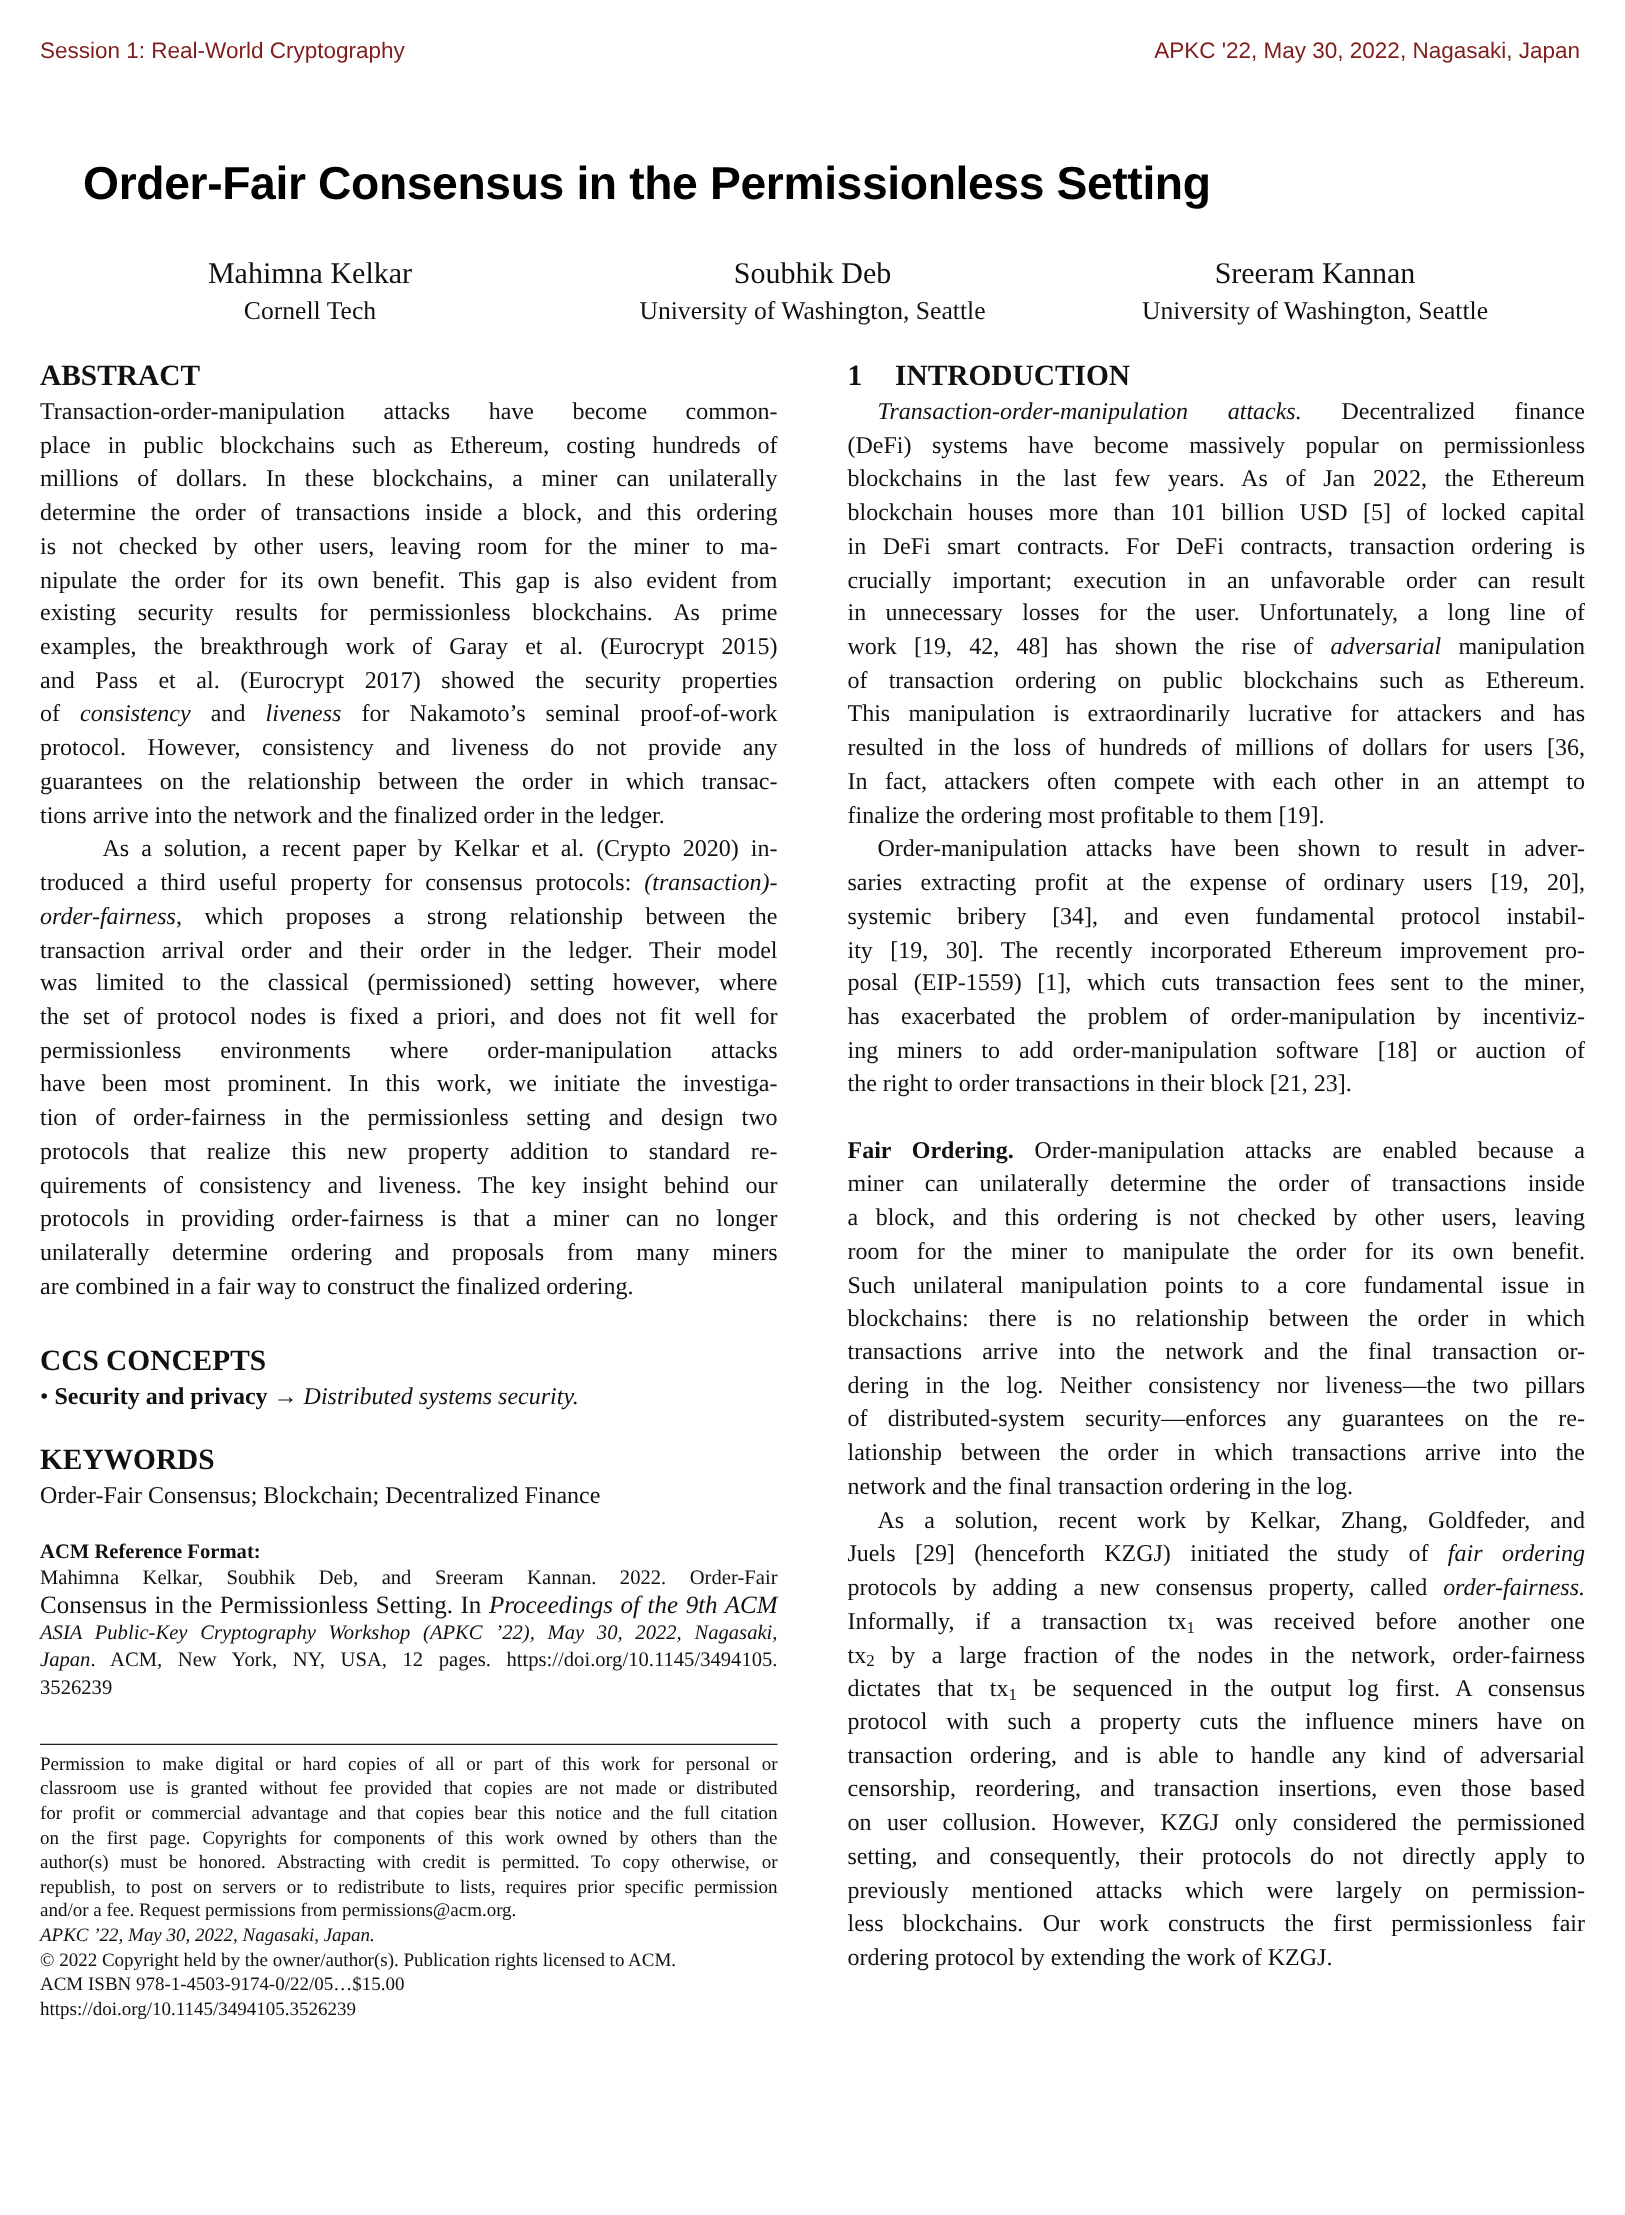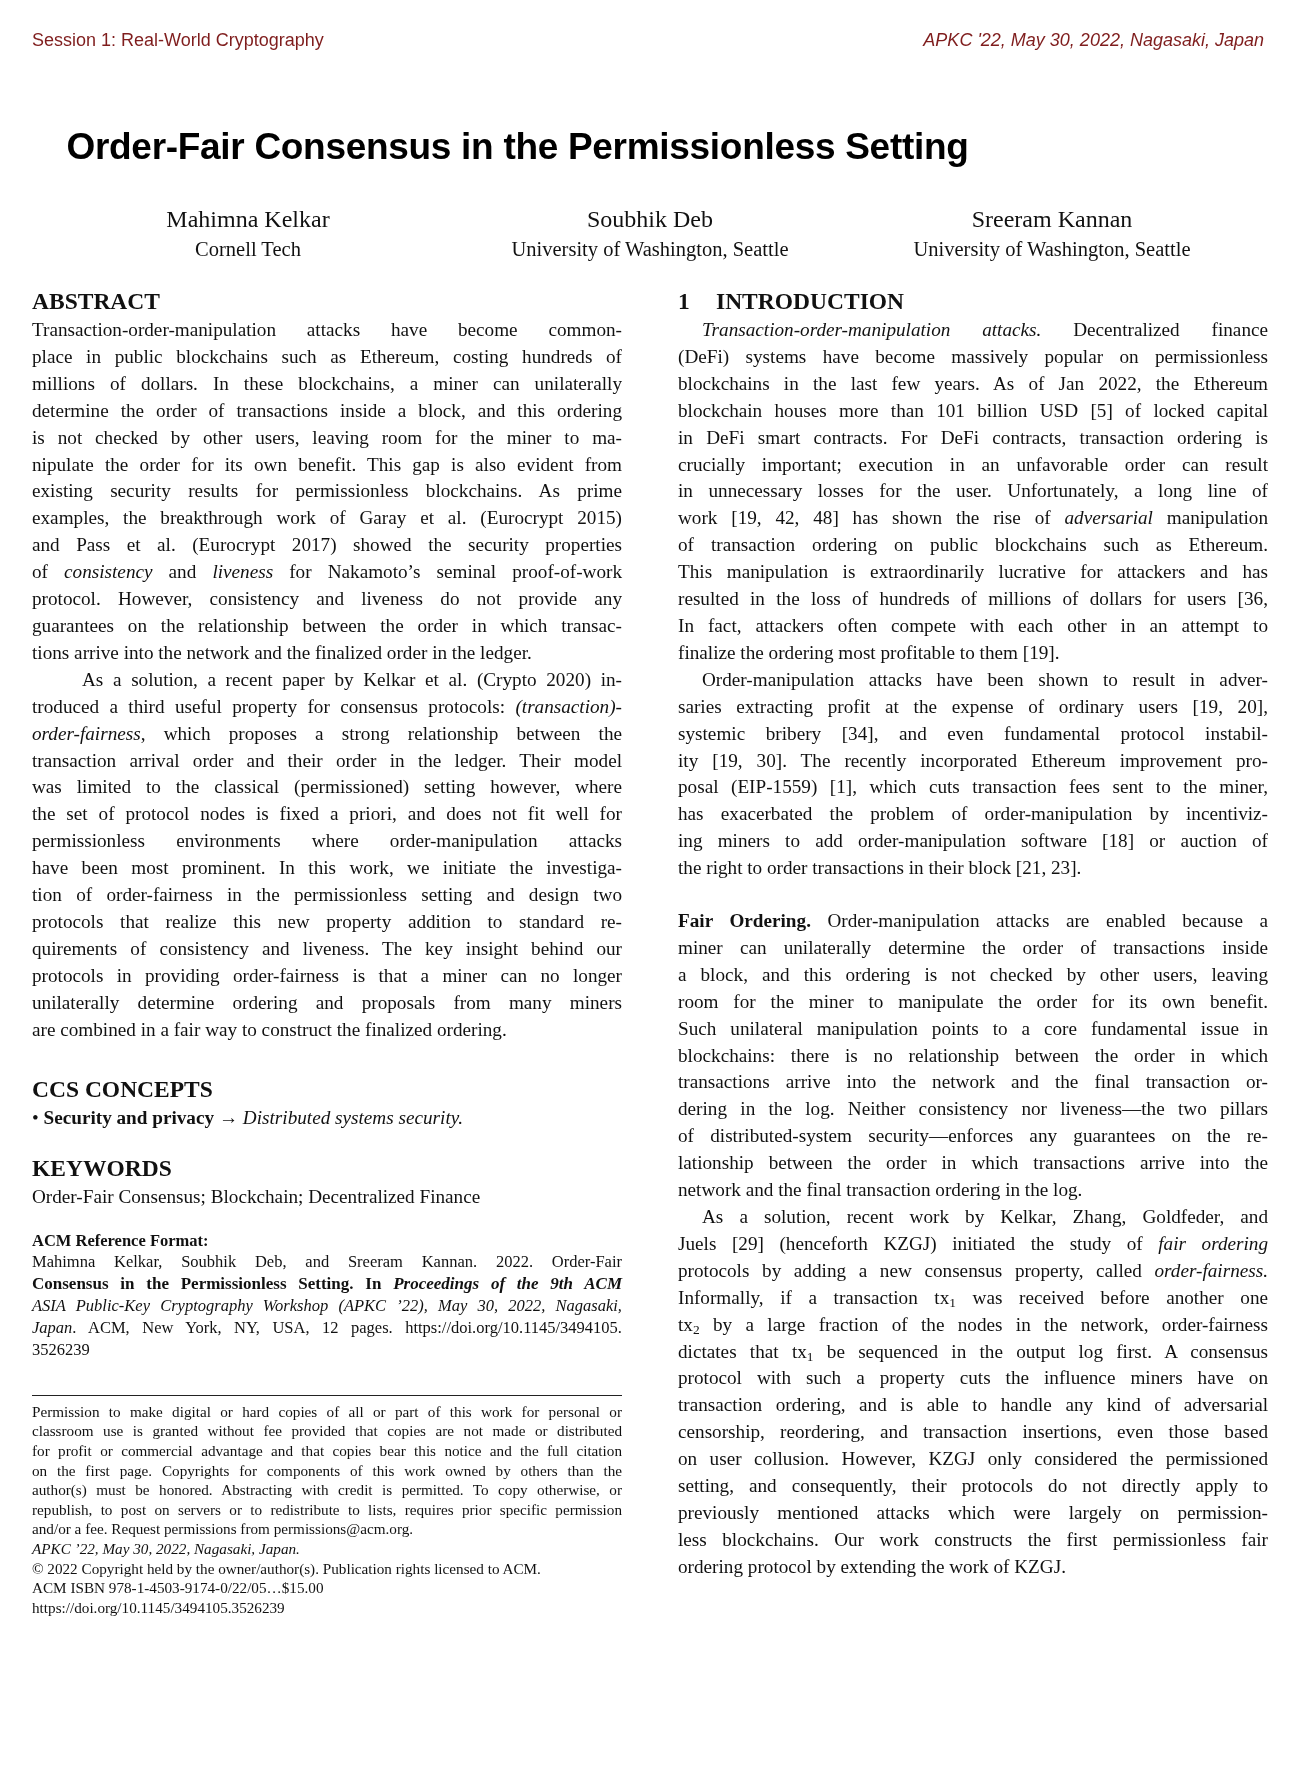--- a/index.html
+++ b/index.html
@@ -1,19 +1,19 @@
 <!DOCTYPE html>
 <html><head>
 <meta charset="utf-8">
 <style>
   html, body { margin: 0; padding: 0; background: #ffffff; }
   body { width: 1300px; height: 1772px; position: relative; overflow: hidden; color: #111; font-family: "Liberation Serif", "DejaVu Serif", serif; }
   .running { position: absolute; top: 30px; font-family: "Liberation Sans", "DejaVu Sans", sans-serif; font-size: 18px; color: #7f1d1d; }
   .run-left { left: 32px; }
-  .run-right { right: 36px; font-style: italic; }
+  .run-right { right: 36px; }
   .title { position: absolute; top: 126px; left: 0; width: 1035px; text-align: center; font-family: "Liberation Sans", "DejaVu Sans", sans-serif; font-weight: bold; font-size: 37px; letter-spacing: -0.3px; color: #000; }
   .author { position: absolute; top: 204px; text-align: center; width: 420px; }
   .author .name { font-size: 24px; line-height: 30px; }
   .author .affil { font-size: 20.5px; line-height: 30px; }
   .col { position: absolute; top: 285px; width: 590px; }
   .col-left { left: 32px; }
   .col-right { left: 678px; }
   h2 { font-size: 23.5px; font-weight: bold; margin: 0; line-height: 32px; }
   .sec-num { display: inline-block; width: 38px; }
   .ln { font-size: 19.2px; line-height: 26.9px; white-space: nowrap; text-align: justify; text-align-last: justify; }
@@ -88,21 +88,21 @@
   <div class="ln last"><span>•</span> <b>Security and privacy</b> <span>→</span> <em>Distributed systems security.</em></div>
 
   <div class="gap-md"></div>
   <h2>KEYWORDS</h2>
   <div class="ln last">Order-Fair Consensus; Blockchain; Decentralized Finance</div>
 
   <div class="gap-md"></div>
   <div class="small">
     <div class="ln last" style="font-weight:bold; font-size:16.5px;">ACM Reference Format:</div>
     <div class="ln" style="font-size:16.5px; line-height:22px;">Mahimna Kelkar, Soubhik Deb, and Sreeram Kannan. 2022. Order-Fair</div>
-    <div class="ln" style="font-size:17px; line-height:22px;font-weight:bold;"><span>Consensus in the Permissionless Setting. In </span><em>Proceedings of the 9th ACM</em></div>
+    <div class="ln" style="font-size:20px; line-height:22px;"><span>Consensus in the Permissionless Setting. In </span><em>Proceedings of the 9th ACM</em></div>
     <div class="ln" style="font-size:16.5px; line-height:22px;"><em>ASIA Public-Key Cryptography Workshop (APKC ’22), May 30, 2022, Nagasaki,</em></div>
     <div class="ln" style="font-size:16.5px; line-height:22px;"><em>Japan</em><span>. ACM, New York, NY, USA, 12 pages. https://doi.org/10.1145/3494105.</span></div>
     <div class="ln last" style="font-size:16.5px; line-height:22px;">3526239</div>
   </div>
 
   <div style="height:34px;"></div>
   <div class="footnote-rule"></div>
   <div class="small" style="margin-top:6px;">
     <div class="ln">Permission to make digital or hard copies of all or part of this work for personal or</div>
     <div class="ln">classroom use is granted without fee provided that copies are not made or distributed</div>

